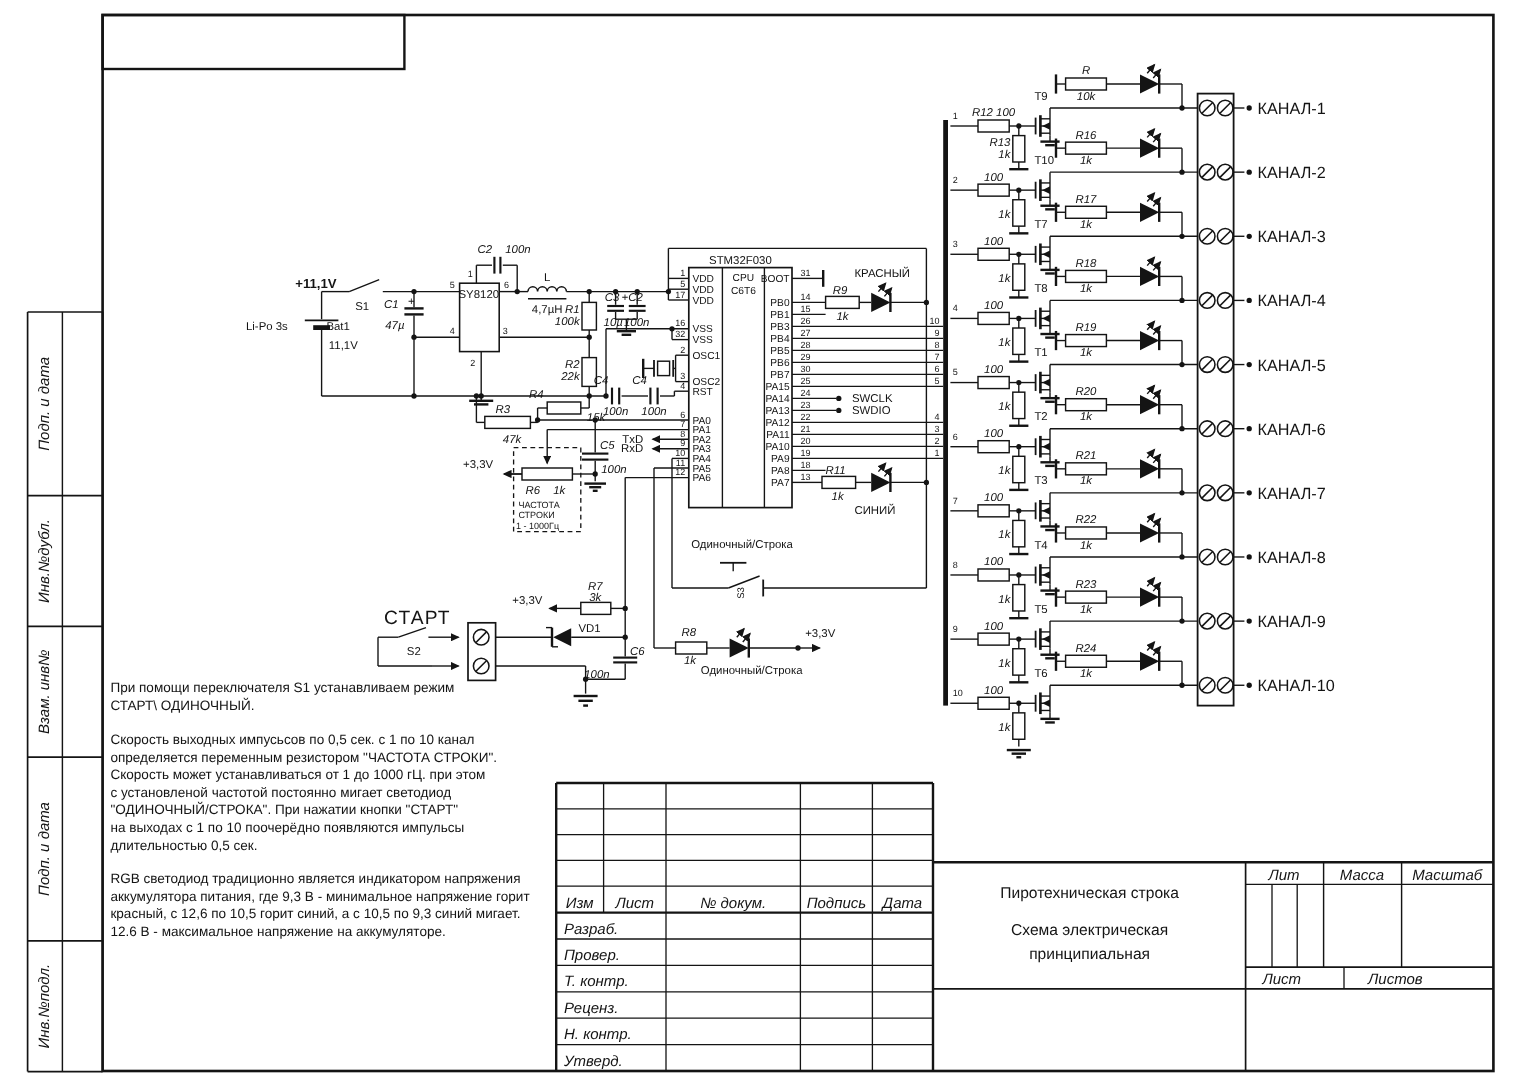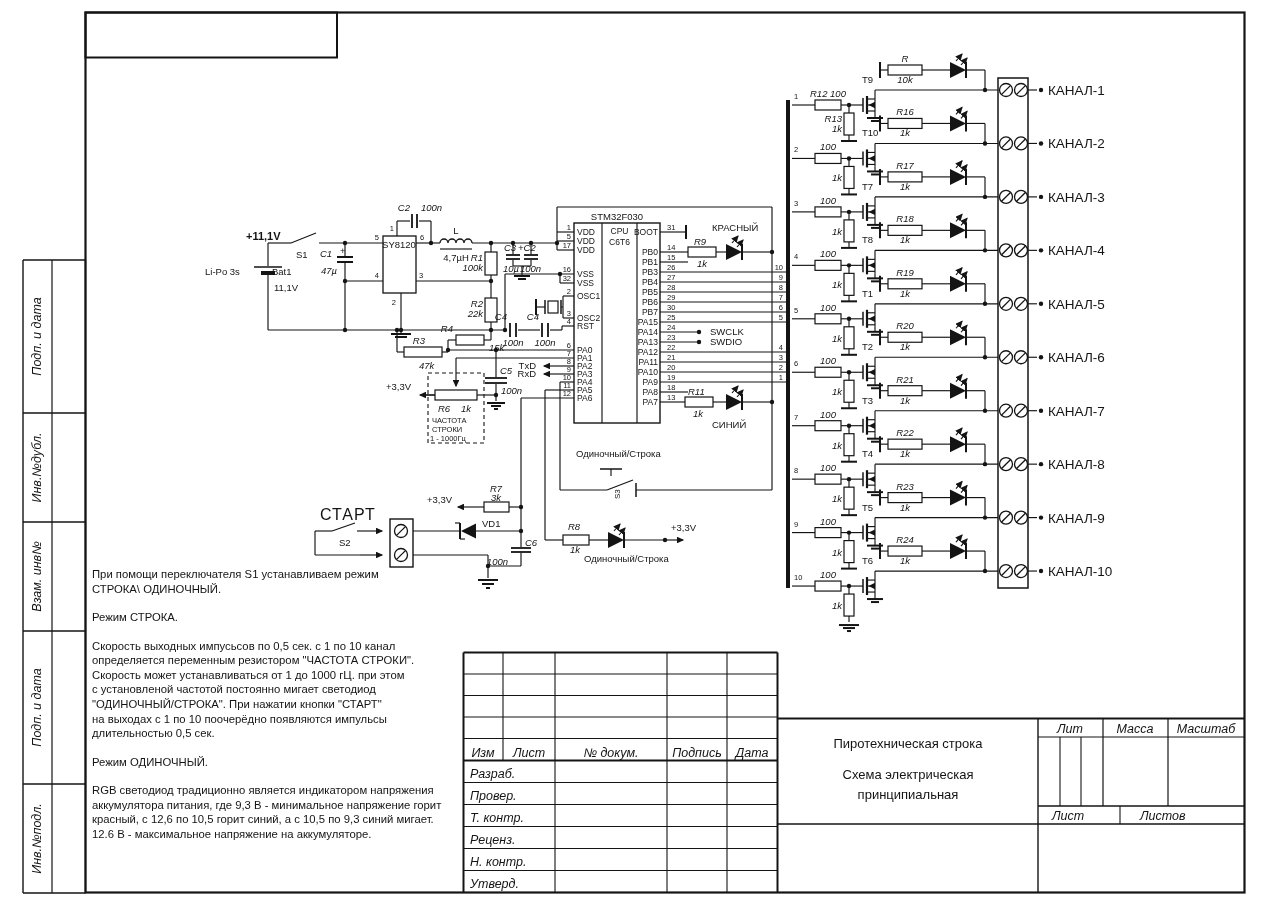--- a/index.html
+++ b/index.html
@@ -883,23 +883,23 @@
       <circle cx="1006" cy="571.05" r="6.5" fill="none" stroke="#141414" stroke-width="1.3"></circle>
       <line x1="1001.6" y1="575.4499999999999" x2="1010.4" y2="566.65" stroke="#141414" stroke-width="1.3"></line>
       <circle cx="1021" cy="571.05" r="6.5" fill="none" stroke="#141414" stroke-width="1.3"></circle>
       <line x1="1016.6" y1="575.4499999999999" x2="1025.4" y2="566.65" stroke="#141414" stroke-width="1.3"></line>
       <line x1="1028" y1="571.05" x2="1037" y2="571.05" stroke="#141414" stroke-width="1.15"></line>
       <circle cx="1041" cy="571.05" r="2.2" fill="#141414"></circle>
       <text x="1048" y="576.05" class="ch">КАНАЛ-10</text>
       <rect x="998" y="78" width="30" height="510" fill="none" stroke="#141414" stroke-width="1.5"></rect>
     </svg>
   <div id="notes"><p>При помощи переключателя S1 устанавливаем режим
-СТРОКА\ ОДИНОЧНЫЙ.</p><p>Режим СТРОКА.</p><p>Скорость выходных импусьсов по 0,5 сек. с 1 по 10 канал
+СТАРТ\ ОДИНОЧНЫЙ.</p><p>Скорость выходных импусьсов по 0,5 сек. с 1 по 10 канал
 определяется переменным резистором "ЧАСТОТА СТРОКИ".
 Скорость может устанавливаться от 1 до 1000 гЦ. при этом
 с установленой частотой постоянно мигает светодиод
  "ОДИНОЧНЫЙ/СТРОКА". При нажатии кнопки "СТАРТ"
  на выходах с 1 по 10  поочерёдно появляются импульсы
-длительностью 0,5 сек.</p><p>Режим ОДИНОЧНЫЙ.</p><p>RGB светодиод традиционно является индикатором напряжения
+длительностью 0,5 сек.</p><p>RGB светодиод традиционно является индикатором напряжения
 аккумулятора питания, где 9,3 В - минимальное напряжение горит
  красный, с 12,6 по 10,5 горит синий, а с 10,5 по 9,3 синий мигает.
 12.6 В - максимальное напряжение на аккумуляторе.</p></div>
 </div>
 
 </body></html>

